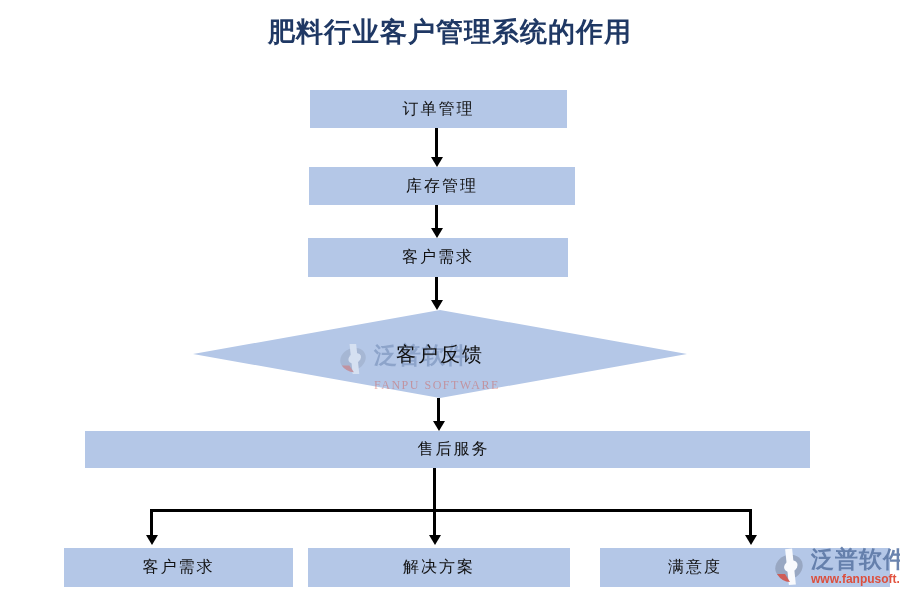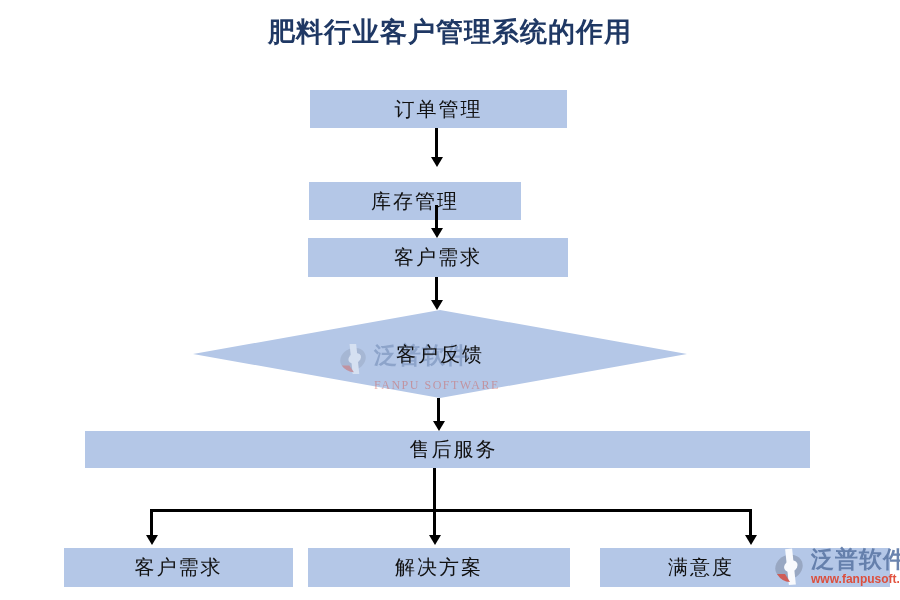--- a/index.html
+++ b/index.html
@@ -7,21 +7,21 @@
     position:relative; width:900px; height:600px; background:#ffffff;
     font-family:"Liberation Serif","DejaVu Serif",serif; overflow:hidden;
   }
   .page-title {
     position:absolute; left:0; top:14px; width:900px; text-align:center;
     font-size:27px; font-weight:bold; letter-spacing:1px; color:#1F3864;
   }
   .node {
     position:absolute; background:#B4C7E7; color:#111111;
     display:flex; align-items:center; justify-content:center;
-    font-size:20px; letter-spacing:2px;
+    font-size:16px; letter-spacing:2px;
   }
   .diamond {
     position:absolute; left:193px; top:310px; width:494px; height:88px;
     background:#B4C7E7;
     clip-path:polygon(50% 0, 100% 50%, 50% 100%, 0 50%);
   }
   .diamond-label {
     position:absolute; left:193px; top:310px; width:494px; height:88px;
     display:flex; align-items:center; justify-content:center;
     font-size:20px; letter-spacing:2px; color:#111111; z-index:3;
@@ -48,21 +48,21 @@
 <div class="canvas">
 
   <div class="page-title">肥料行业客户管理系统的作用</div>
 
   <div class="node" style="left:310px; top:90px;  width:257px; height:38px;">
     <span>订单管理</span>
   </div>
 
   <div class="arrow-v" style="left:435px; top:128px; height:29px;"></div>
 
-  <div class="node" style="left:309px; top:167px; width:212px; height:38px;margin-top:15px;">
+  <div class="node" style="left:309px; top:167px; width:266px; height:38px;">
     <span>库存管理</span>
   </div>
 
   <div class="arrow-v" style="left:435px; top:205px; height:23px;"></div>
 
   <div class="node" style="left:308px; top:238px; width:260px; height:39px;">
     <span>客户需求</span>
   </div>
 
   <div class="arrow-v" style="left:435px; top:277px; height:23px;"></div>

